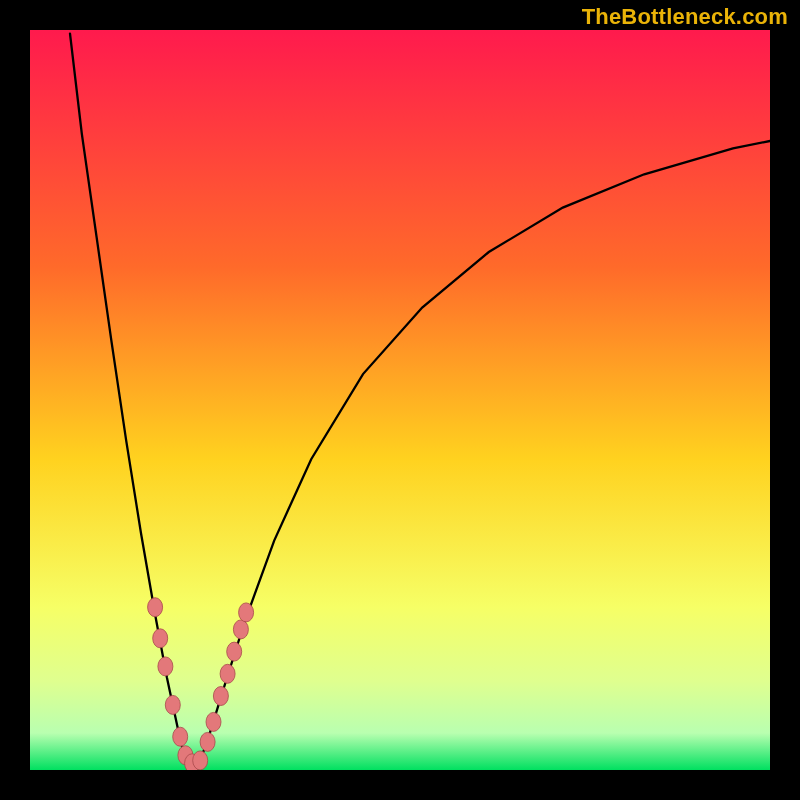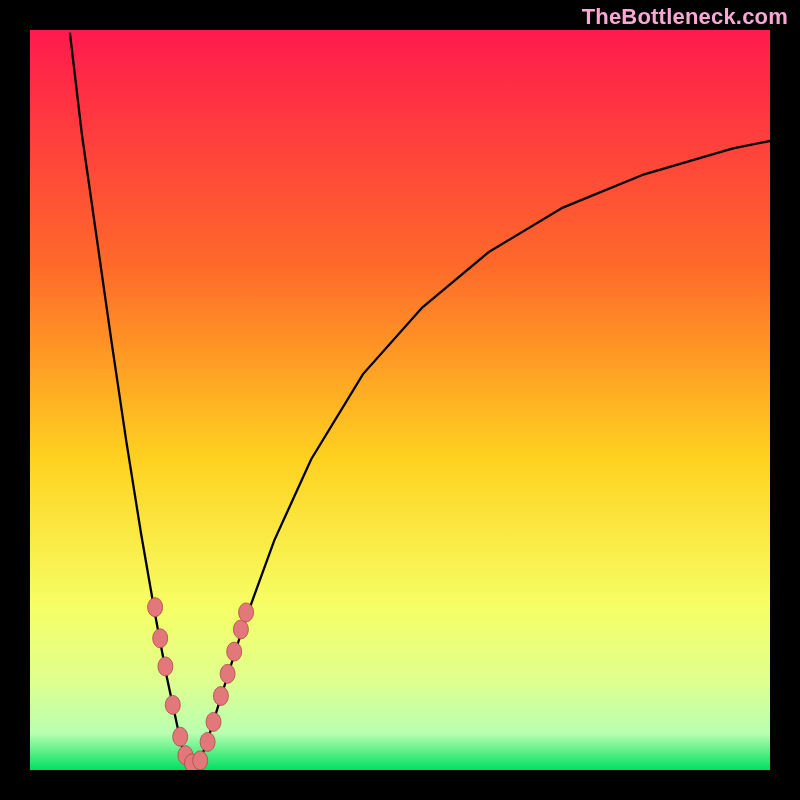--- a/index.html
+++ b/index.html
@@ -26,21 +26,21 @@
     overflow: hidden;
   }
   .gradient-bg {
     position: absolute;
     inset: 0;
   }
   .watermark {
     position: absolute;
     top: 4px;
     right: 12px;
-    color: #f9a8d4;
+    color: #eab308;
     font-size: 22px;
     font-weight: 600;
     letter-spacing: 0.2px;
     user-select: none;
   }
   svg {
     position: absolute;
     inset: 0;
     width: 100%;
     height: 100%;

